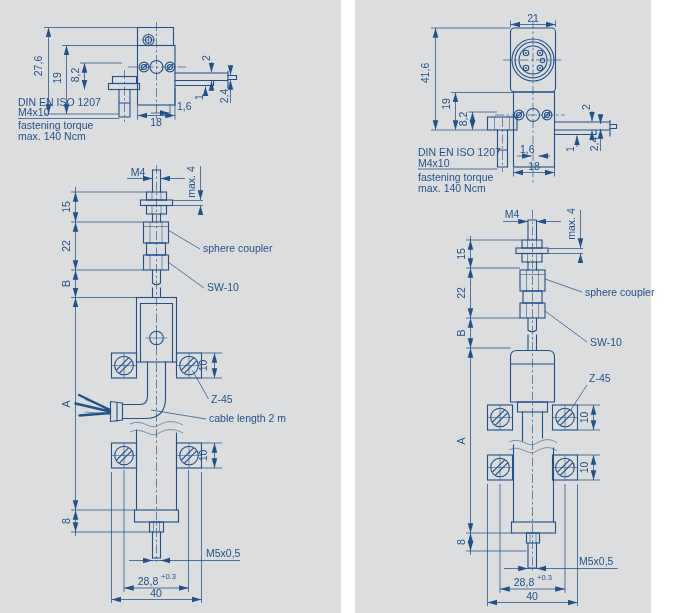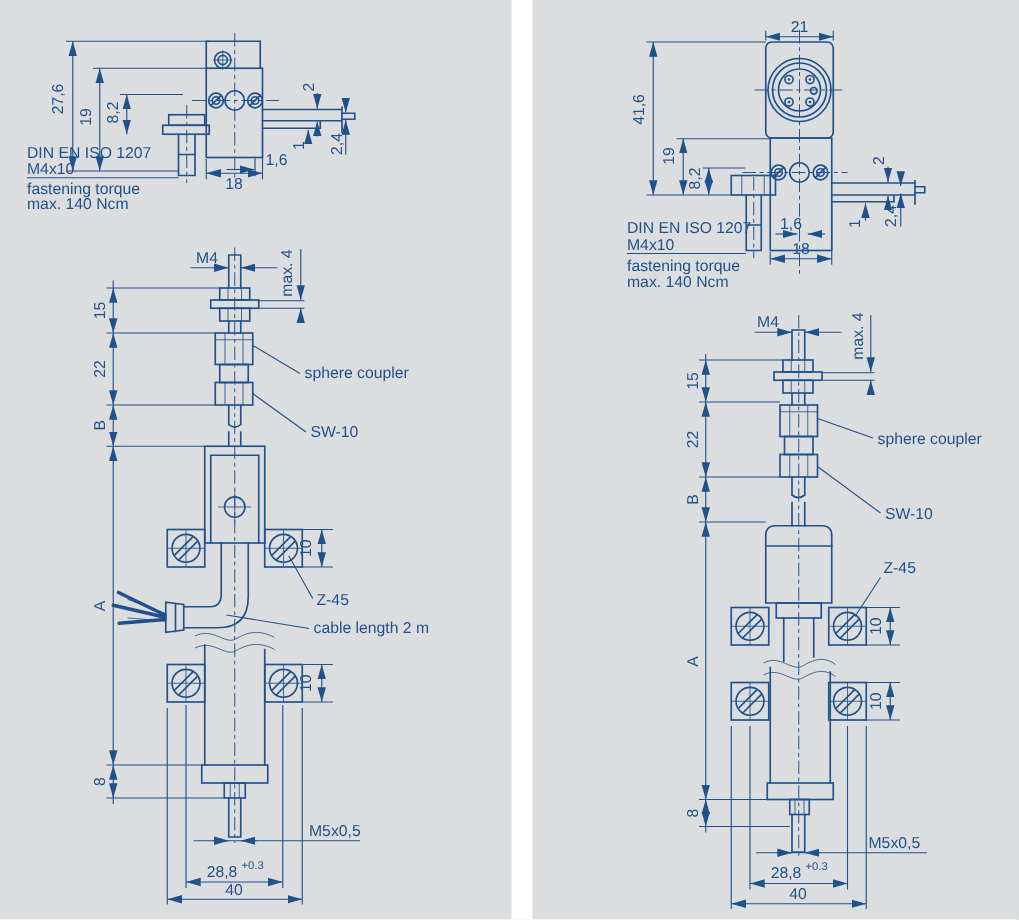--- a/index.html
+++ b/index.html
@@ -1,20 +1,20 @@
 <!DOCTYPE html>
 <html><head>
 <meta charset="utf-8">
 <style>
   html,body{margin:0;padding:0;background:#ffffff;}
   .page{position:relative;width:679px;height:613px;background:#ffffff;overflow:hidden;
         font-family:"Liberation Sans",sans-serif;}
   .panel{position:absolute;top:0;height:613px;background:#dcddde;}
   .panel-left{left:0;width:341px;}
-  .panel-right{left:355px;width:324px;}
+  .panel-right{left:355px;width:296px;}
   svg{display:block;}
   .ol{fill:none;stroke:#1f518b;stroke-width:1.1;stroke-linecap:square;}
   .dim{fill:none;stroke:#1f518b;stroke-width:.75;}
   .thin{fill:none;stroke:#1f518b;stroke-width:.55;}
   .cl{fill:none;stroke:#1f518b;stroke-width:.65;stroke-dasharray:9 2.5 2.5 2.5;}
   .wire{fill:none;stroke:#1f518b;stroke-width:2.4;stroke-linecap:round;}
   text{fill:#1f518b;font-family:"Liberation Sans",sans-serif;font-size:10.5px;}
   .sup{font-size:7.5px;}
 </style>
 </head>

